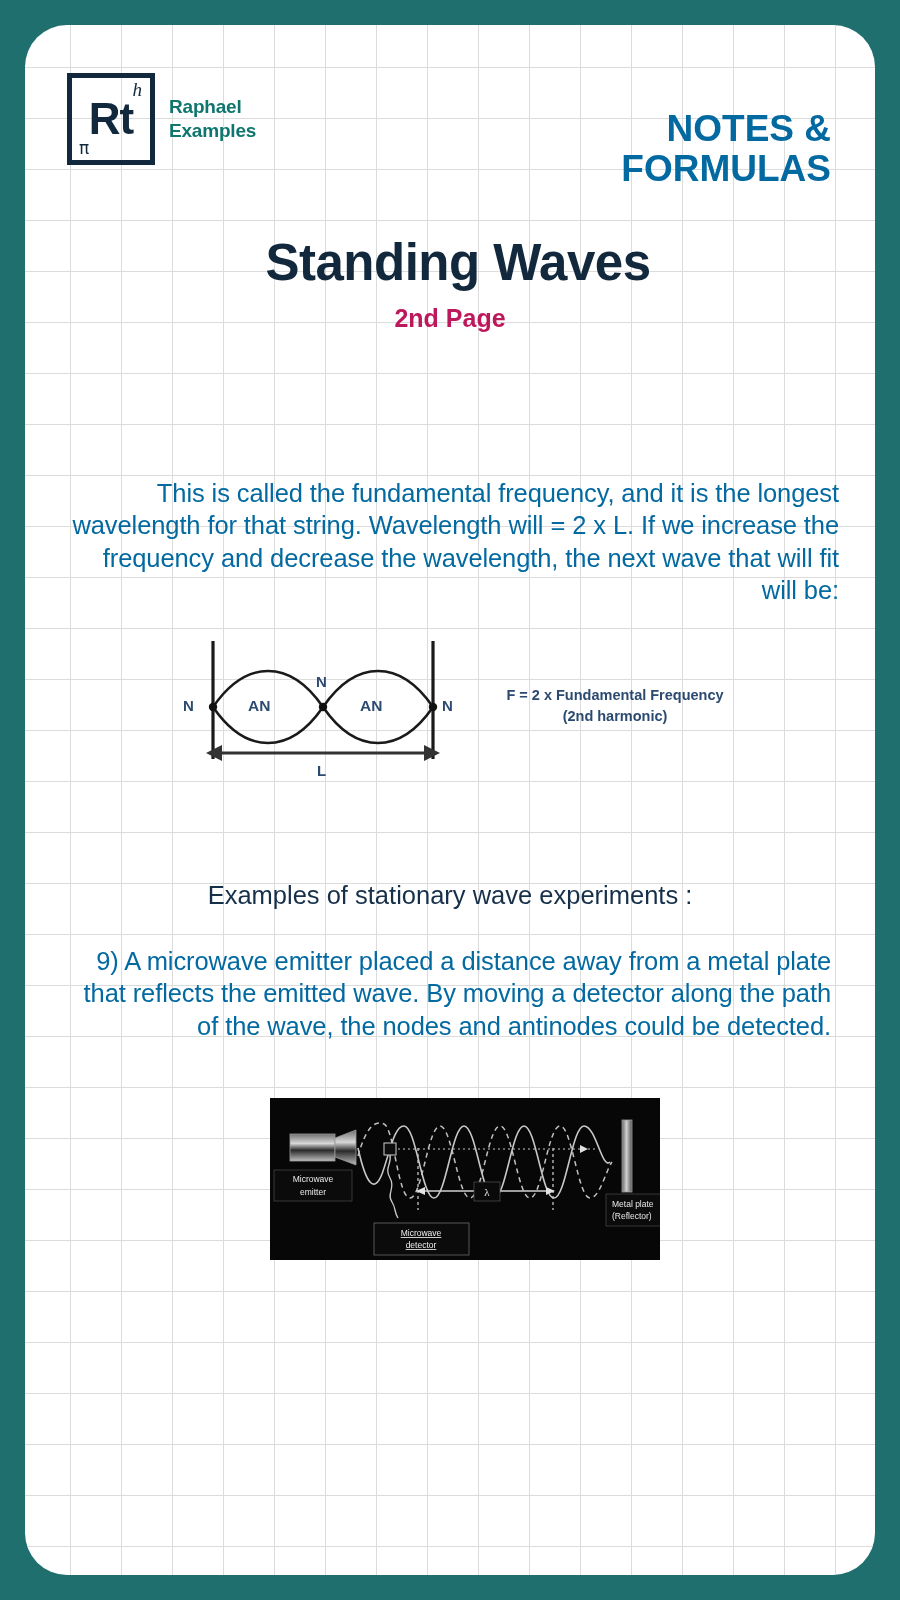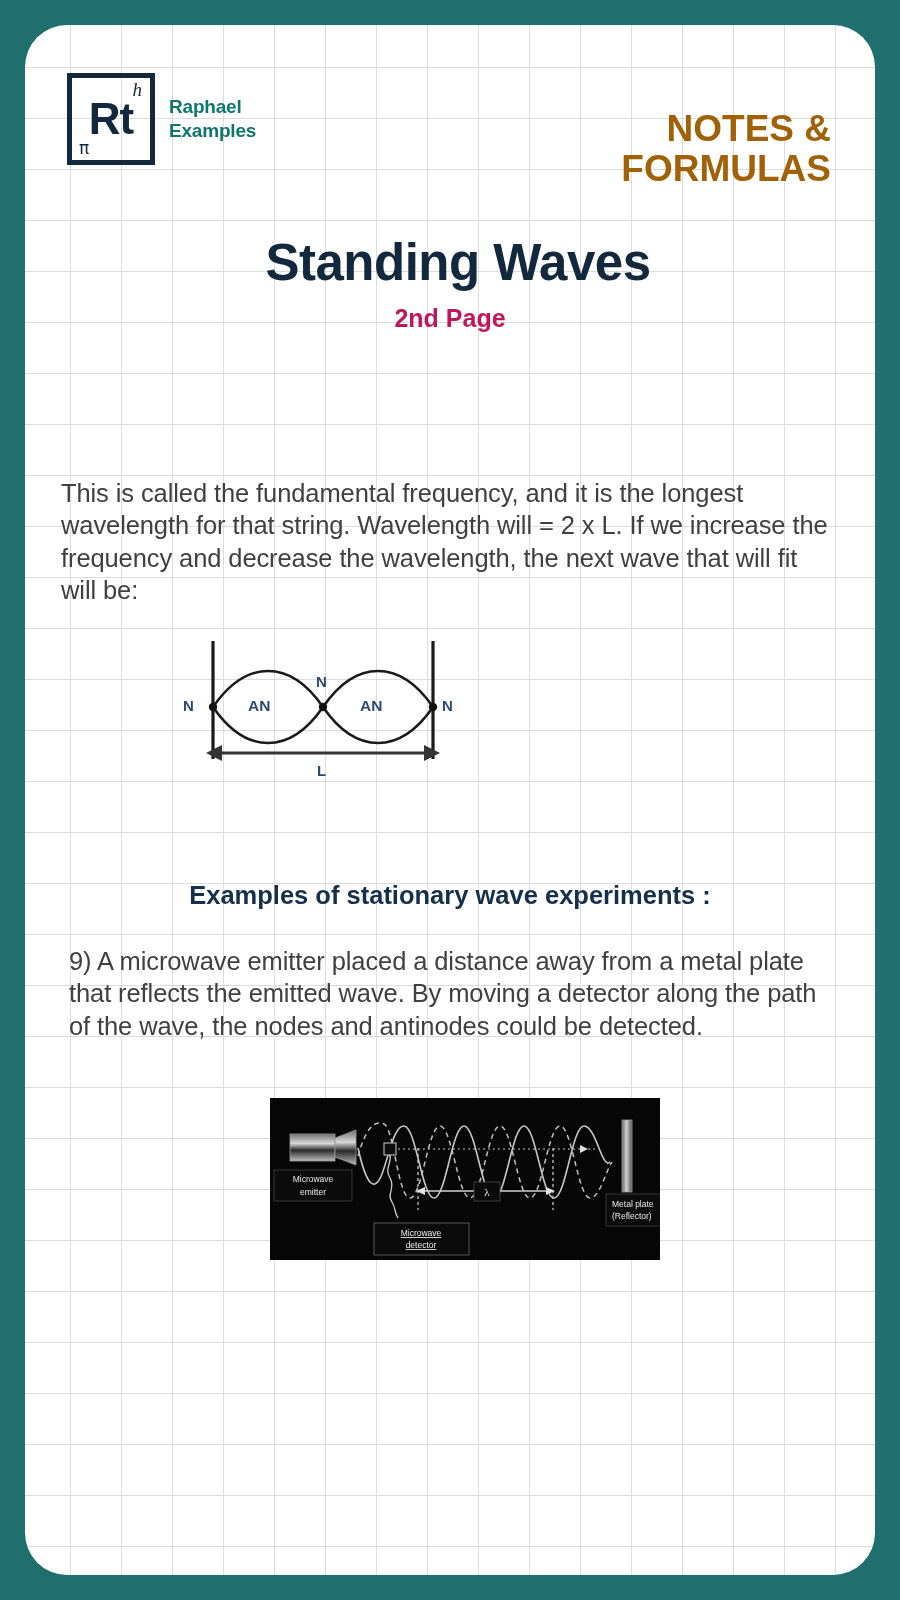--- a/index.html
+++ b/index.html
@@ -99,21 +99,21 @@
     line-height: 1.28;
     letter-spacing: -0.2px;
   }
   .notes-title {
     position: absolute;
     right: 44px;
     top: 84px;
     text-align: right;
     font-size: 37px;
     font-weight: bold;
-    color: #a16207;
+    color: #0369a1;
     line-height: 1.08;
     letter-spacing: 0px;
   }
   .notes-title div { white-space: nowrap; }
 
   
   .page-title {
     position: absolute;
     left: 0; right: 0;
     top: 208px;
@@ -130,38 +130,38 @@
     top: 279px;
     text-align: center;
     font-size: 25px;
     font-weight: bold;
     color: #be185d;
   }
 
   
   .para {
     position: absolute;
-    text-align: left;
-    color: #404040;
+    text-align: right;
+    color: #0369a1;
     font-size: 25.5px;
     line-height: 1.27;
     letter-spacing: -0.1px;
   }
   .para-intro {
     left: 36px;
     right: 36px;
     top: 452px;
   }
   .examples-heading {
     position: absolute;
     left: 0; right: 0;
     top: 856px;
     text-align: center;
     font-size: 25.5px;
-    font-weight: bold;
+    font-weight: normal;
     color: #16304a;
   }
   .para-example {
     left: 44px;
     right: 44px;
     top: 920px;
   }
 
   
   .wave-figure {
@@ -248,20 +248,22 @@
       </svg>
 
       <div style="position:absolute;left:3px;top:68px;font-size:15px;font-weight:bold;color:#2c4a70;">N</div>
       <div style="position:absolute;left:136px;top:44px;font-size:15px;font-weight:bold;color:#2c4a70;">N</div>
       <div style="position:absolute;left:262px;top:68px;font-size:15px;font-weight:bold;color:#2c4a70;">N</div>
       <div style="position:absolute;left:68px;top:68px;font-size:15.5px;font-weight:bold;color:#2c4a70;">AN</div>
       <div style="position:absolute;left:180px;top:68px;font-size:15.5px;font-weight:bold;color:#2c4a70;">AN</div>
       <div style="position:absolute;left:137px;top:133px;font-size:15px;font-weight:bold;color:#2c4a70;">L</div>
 
       <div class="harmonic-label">
+        <div>F = 2 x Fundamental Frequency</div>
+        <div>(2nd harmonic)</div>
       </div>
     </div>
 
     <div class="examples-heading">Examples of stationary wave experiments :</div>
     <div class="para para-example">9) A microwave emitter placed a distance away from a metal plate that reflects the emitted wave. By moving a detector along the path of the wave, the nodes and antinodes could be detected.</div>
 
     <div class="mw-figure">
       <svg width="390" height="162" viewBox="0 0 390 162" xmlns="http://www.w3.org/2000/svg">
         <defs>
           <linearGradient id="emitterGrad" x1="0" y1="0" x2="0" y2="1">

